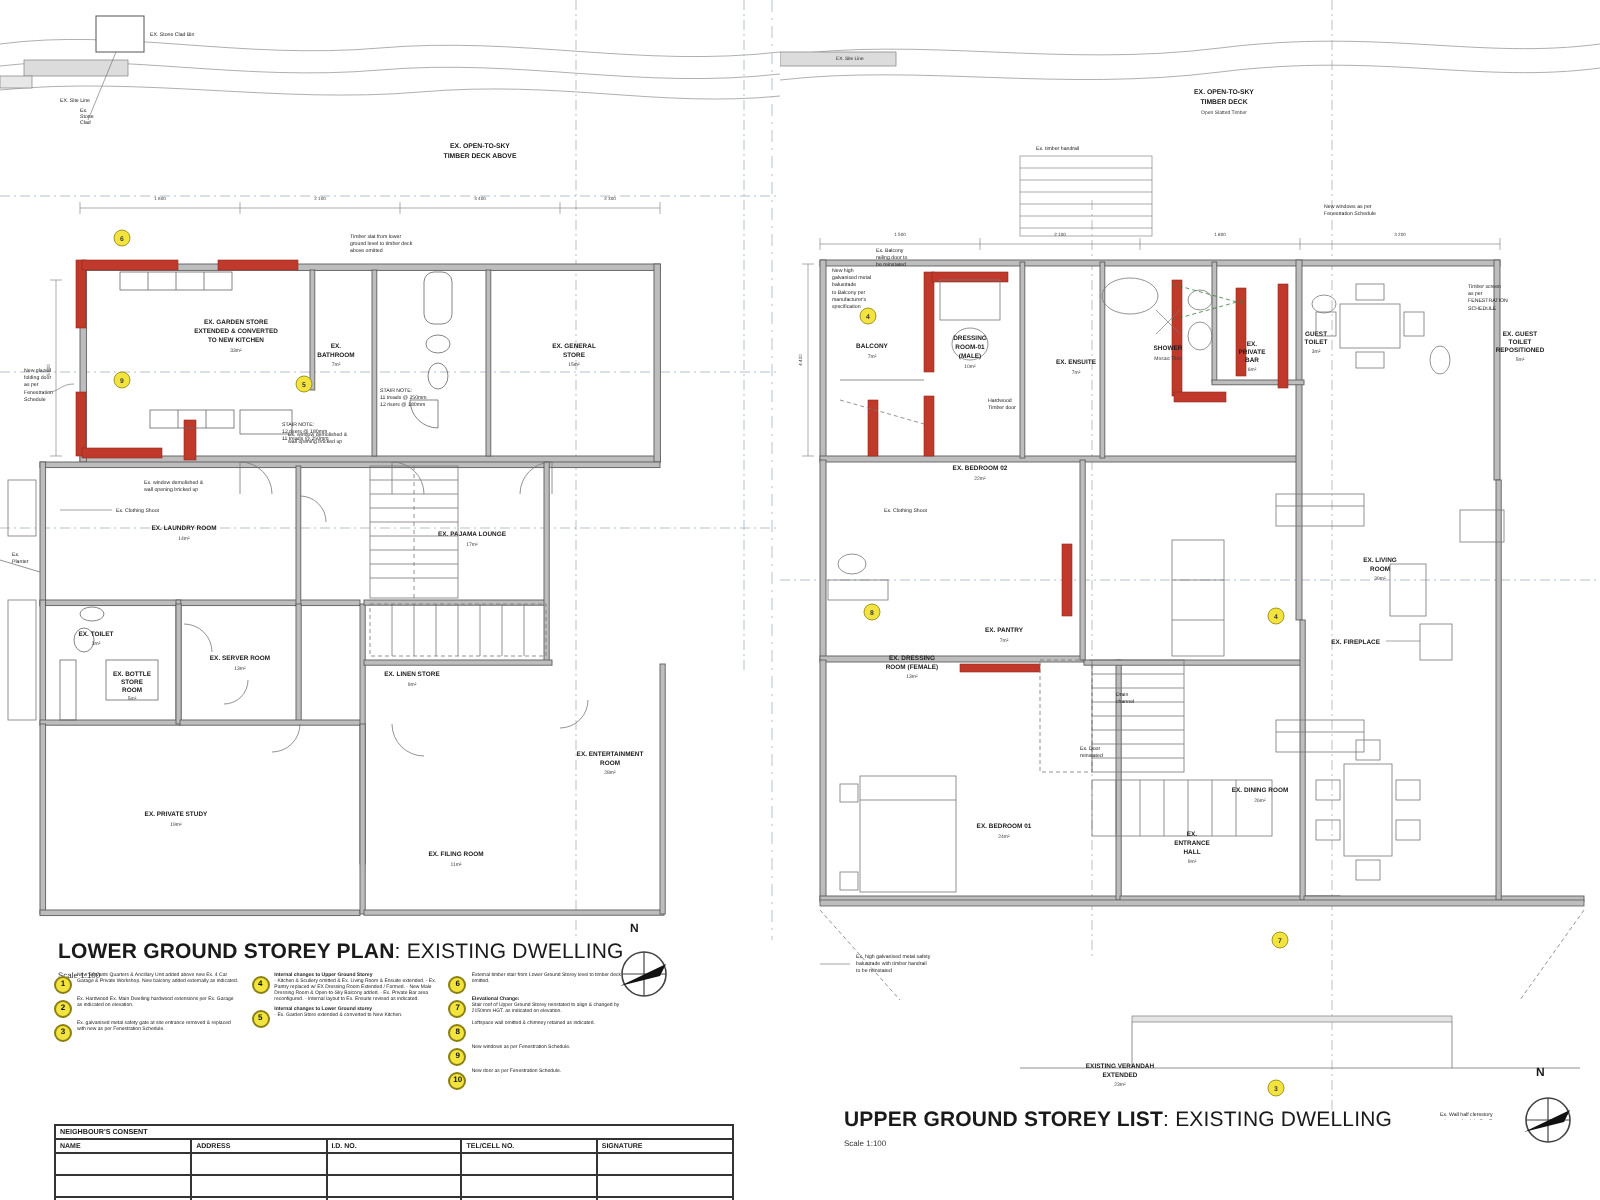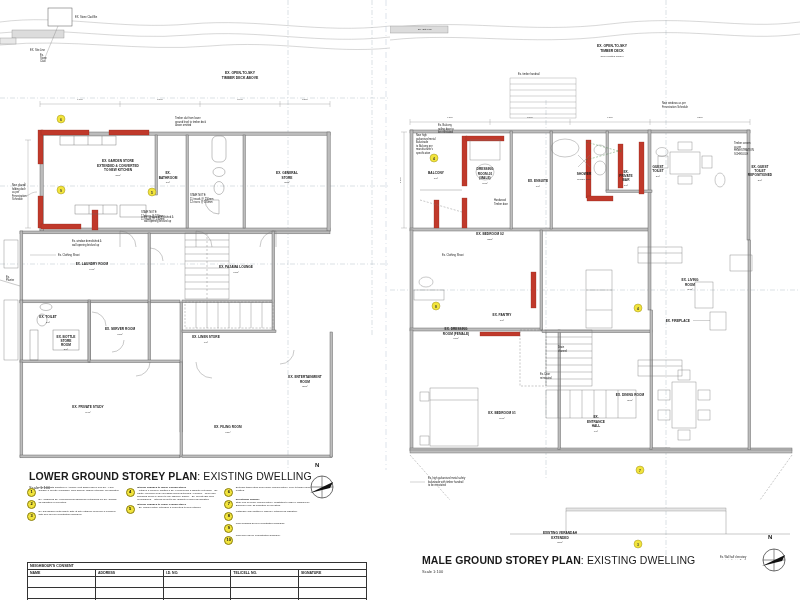--- a/index.html
+++ b/index.html
@@ -628,21 +628,21 @@
 <svg class="plan-svg" width="800" height="600">
   <line x1="386" y1="0" x2="386" y2="470" stroke="#b8c4d4" stroke-width=".5" stroke-dasharray="6 3 1 3"></line>
 </svg>
 
 <div class="plan-title" style="left:29px;top:466px;">
   <span class="t1">LOWER GROUND STOREY PLAN</span><span class="t2">: EXISTING DWELLING</span>
   <div class="scale">Scale 1:100</div>
 </div>
 
 <div class="plan-title" style="left:422px;top:550px;">
-  <span class="t1">MALE GROUND STOREY PLAN</span><span class="t2">: EXISTING DWELLING</span>
+  <span class="t1">UPPER GROUND STOREY LIST</span><span class="t2">: EXISTING DWELLING</span>
   <div class="scale">Scale 1:100</div>
 </div>
 
 <div class="compass" style="left:300px;top:462px;width:40px;height:40px;">
   <span class="nlabel" style="left:15px;top:0;">N</span>
   <svg width="40" height="40">
     <circle cx="22" cy="25" r="11" fill="none" stroke="#444" stroke-width=".8"></circle>
     <line x1="11" y1="25" x2="33" y2="25" stroke="#444" stroke-width=".6"></line>
     <line x1="22" y1="14" x2="22" y2="36" stroke="#444" stroke-width=".6"></line>
     <polygon points="10,31 33,20 30,26" fill="#111"></polygon>

